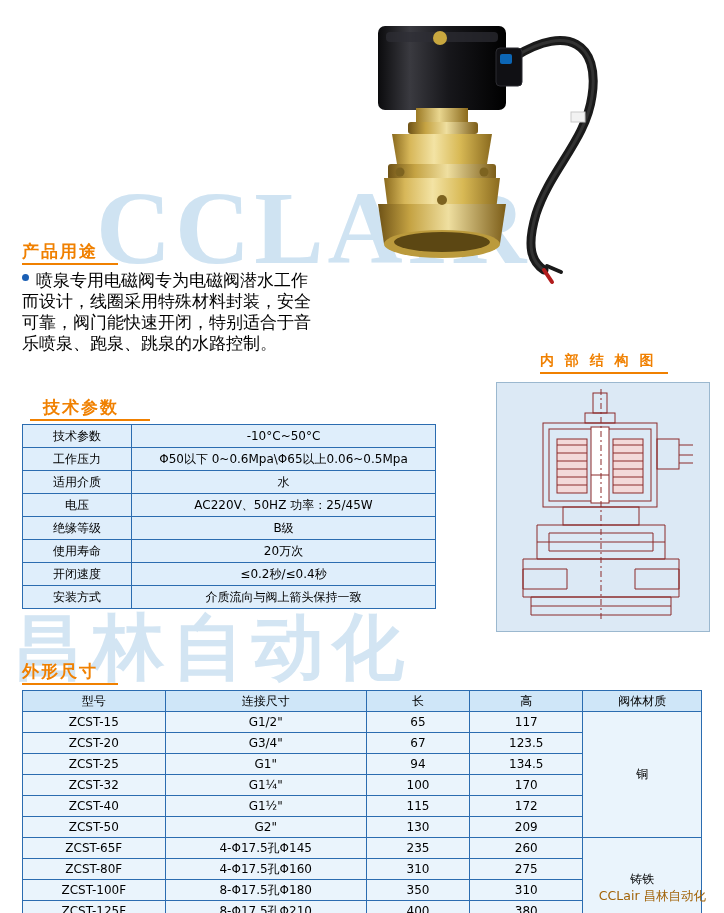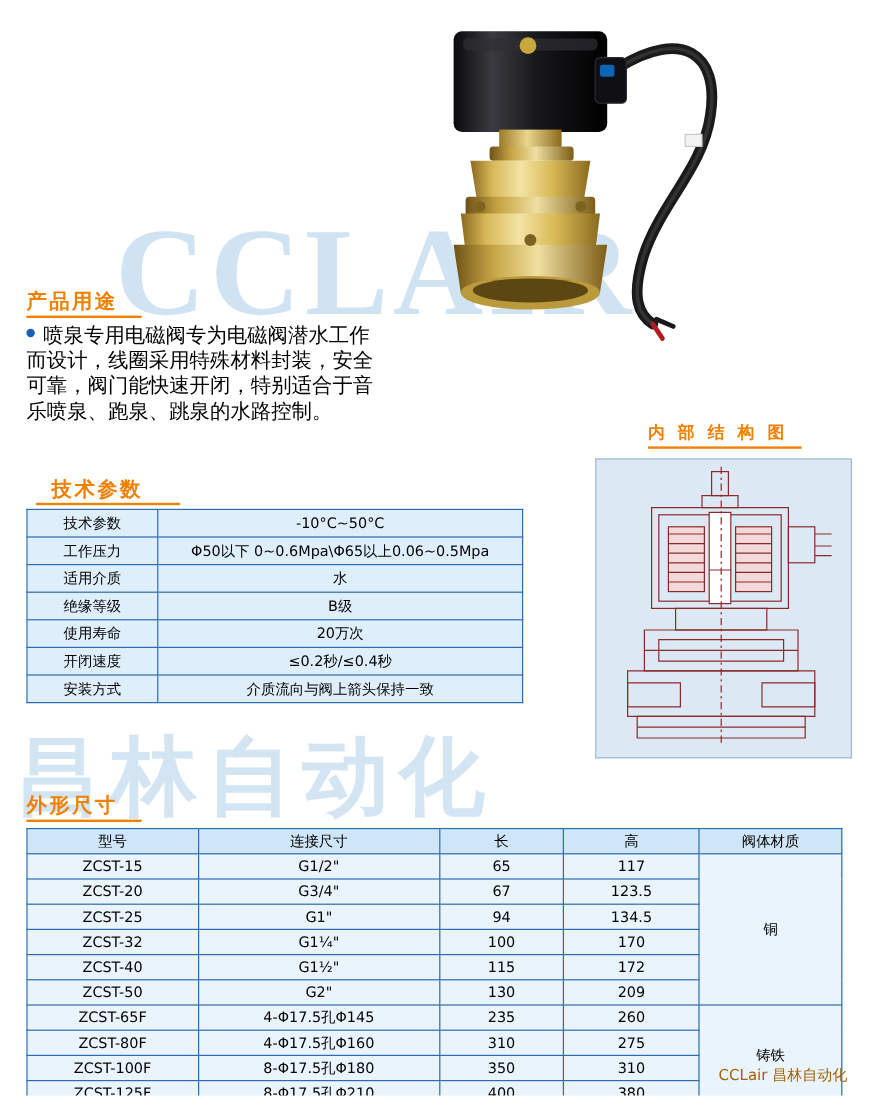--- a/index.html
+++ b/index.html
@@ -198,20 +198,24 @@
       </tr>
       <tr>
         <td class="k">工作压力</td>
         <td class="v">Φ50以下 0~0.6Mpa\Φ65以上0.06~0.5Mpa</td>
       </tr>
       <tr>
         <td class="k">适用介质</td>
         <td class="v">水</td>
       </tr>
       <tr>
+        <td class="k">电压</td>
+        <td class="v">AC220V、50HZ 功率：25/45W</td>
+      </tr>
+      <tr>
         <td class="k">绝缘等级</td>
         <td class="v">B级</td>
       </tr>
       <tr>
         <td class="k">使用寿命</td>
         <td class="v">20万次</td>
       </tr>
       <tr>
         <td class="k">开闭速度</td>
         <td class="v">≤0.2秒/≤0.4秒</td>

